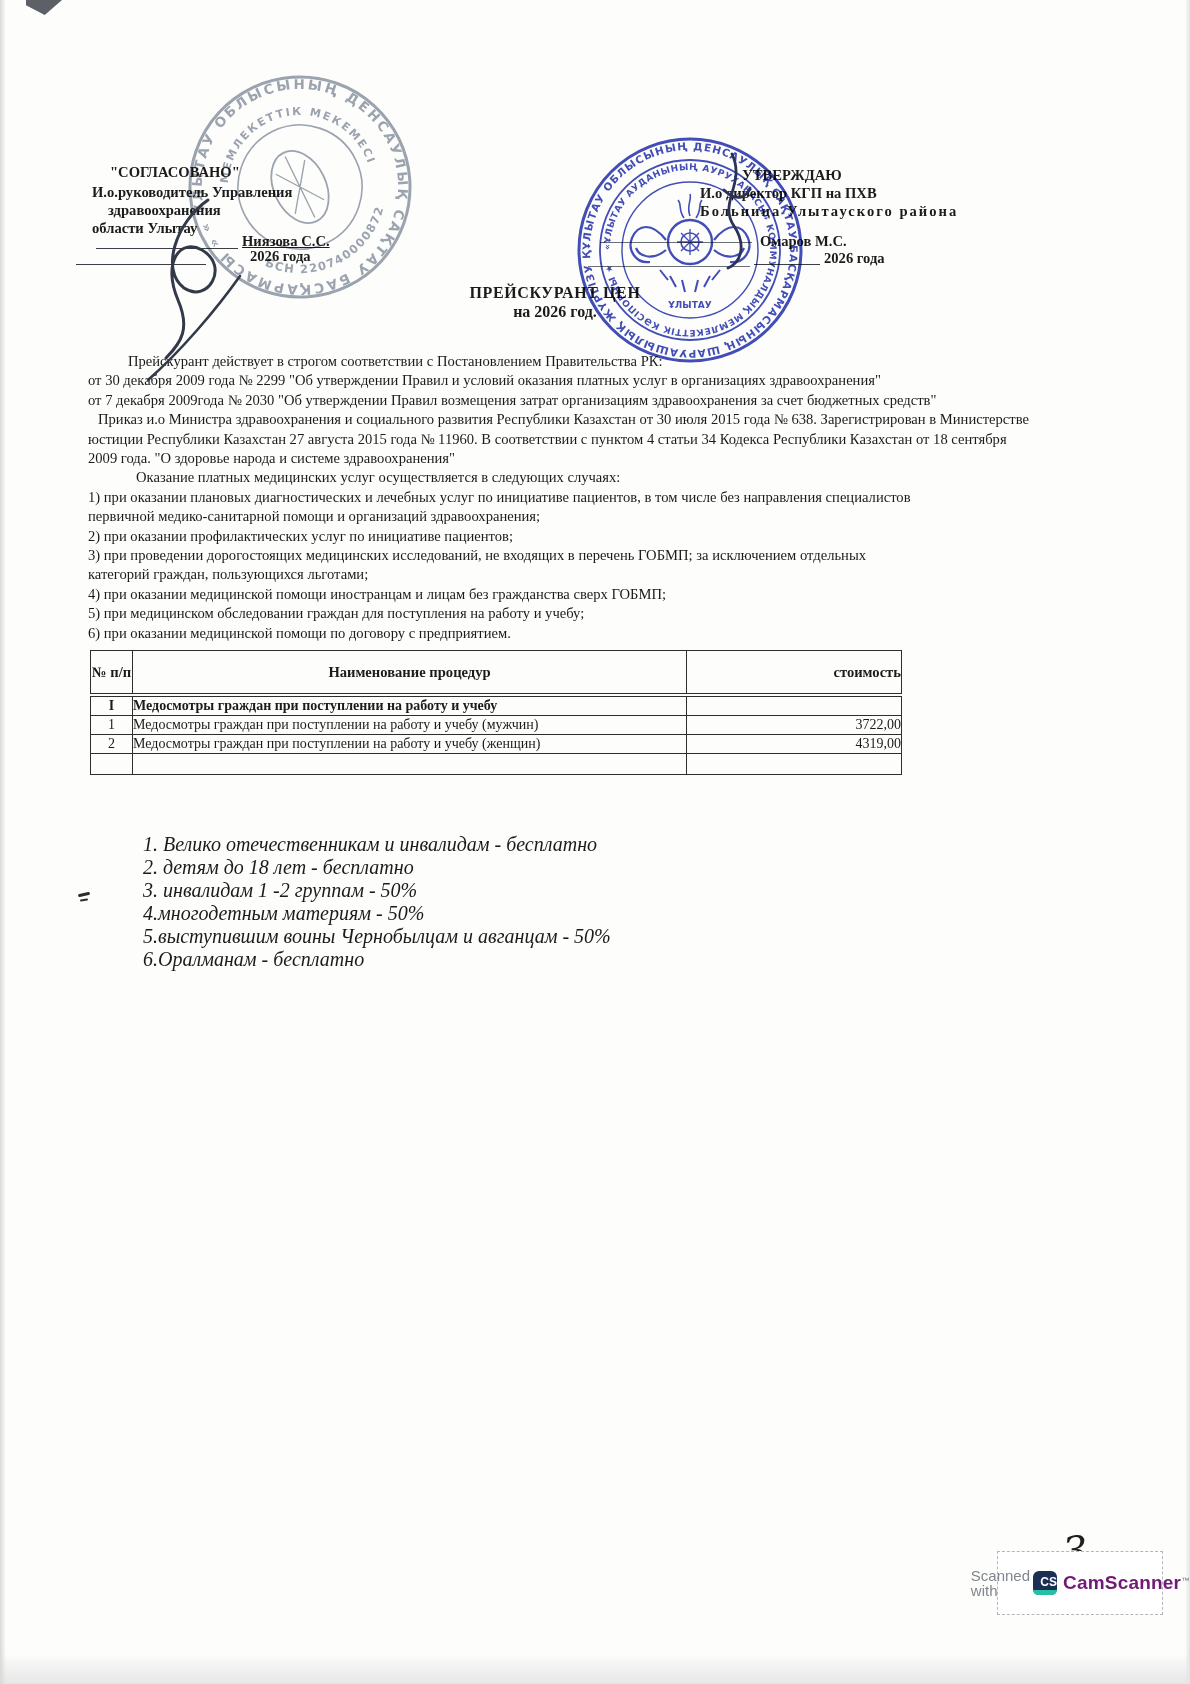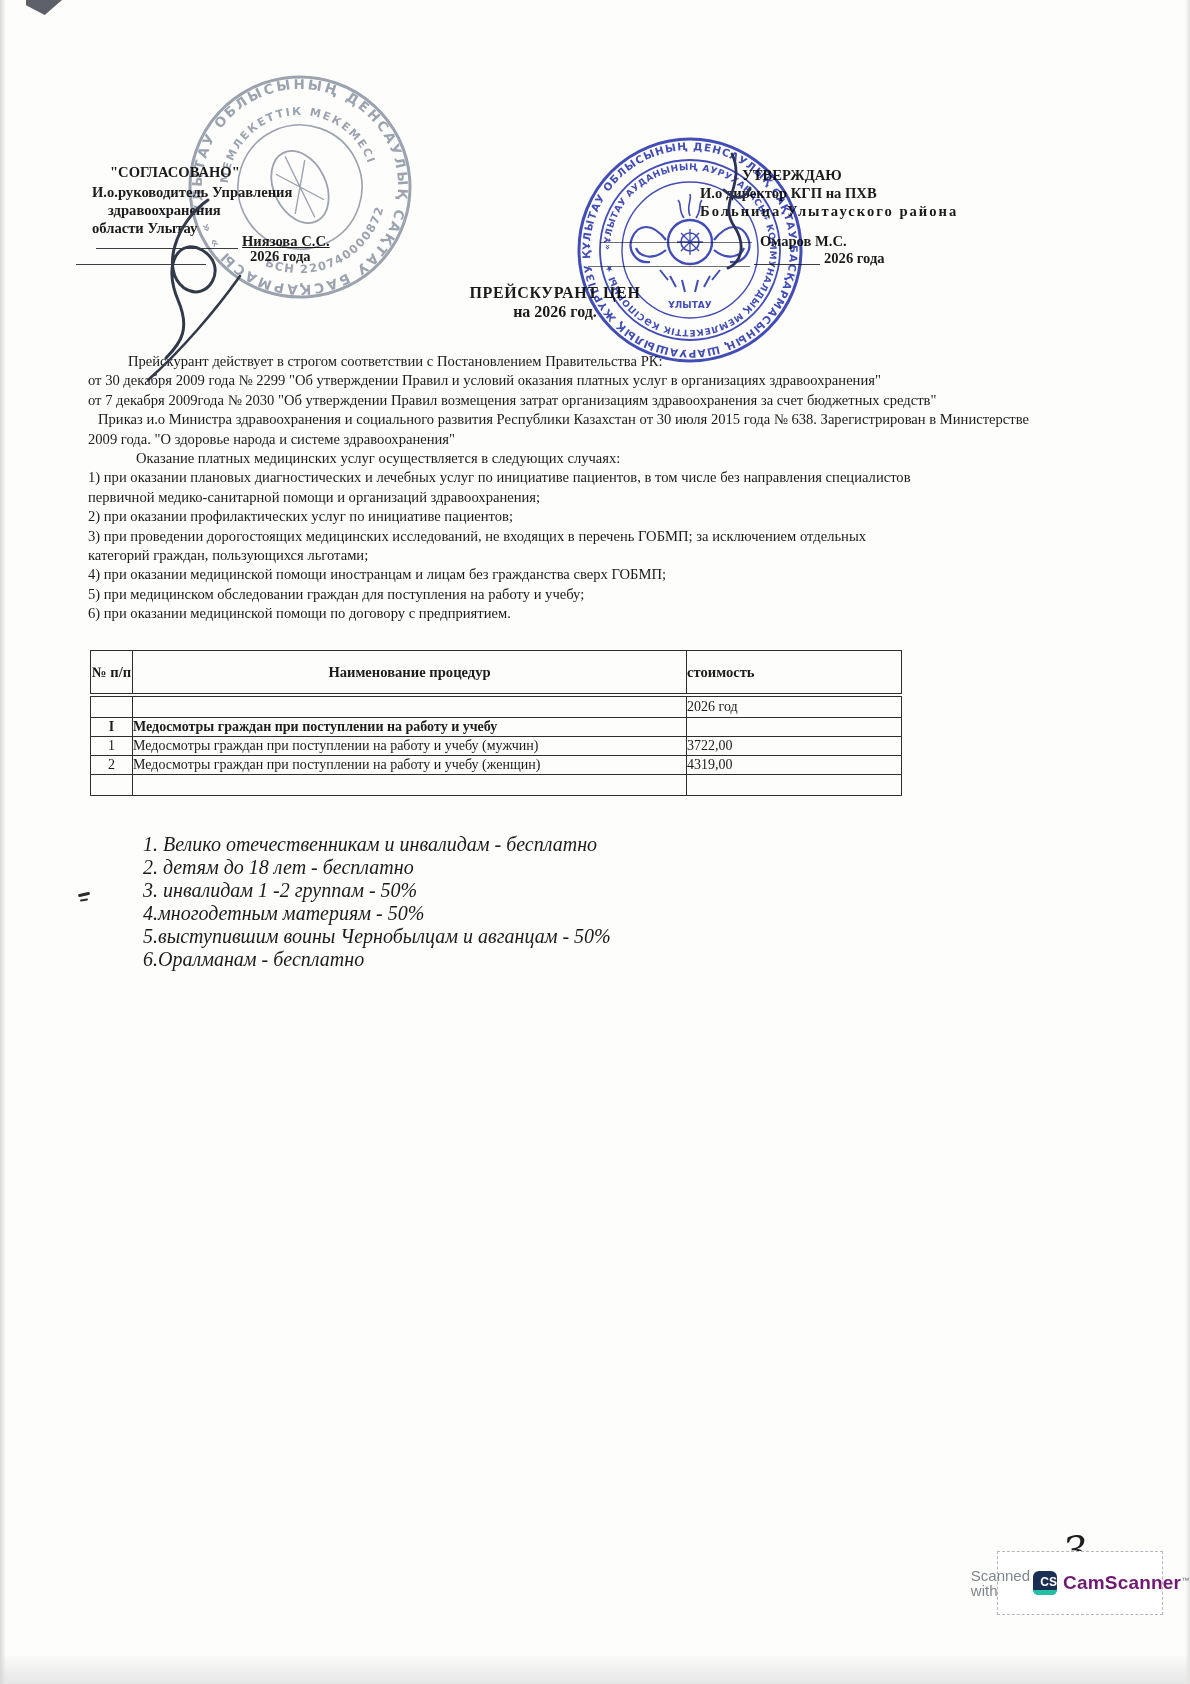--- a/index.html
+++ b/index.html
@@ -24,21 +24,21 @@
   .ind40{text-indent:40px;}
   .ind48{text-indent:48px;}
   .ind10{text-indent:10px;}
   
   table.price{border-collapse:collapse;width:812px;table-layout:fixed;}
   table.price td,table.price th{border:1.6px solid #2e2e2e;font-size:14px;
         padding:0 0;overflow:hidden;white-space:nowrap;}
   table.price th{font-size:14.6px;}
   .col-num{width:41px;text-align:center;}
   .col-name{width:553px;}
-  .col-price{width:214px;text-align:left;}
+  .col-price{width:214px;text-align:right;}
   tr.hdr-row th{height:42px;border-bottom:4px double #2e2e2e;}
   tr.year-row td{height:20px;}
   tr.sec-row td{height:18px;font-weight:bold;}
   tr.data-row td{height:18px;}
   tr.empty-row td{height:20px;}
   
   .benefits{left:143px;top:833px;width:640px;font-style:italic;font-size:20px;line-height:23px;}
   .benefits .ln{white-space:nowrap;}
   
   .stamp{mix-blend-mode:multiply;pointer-events:none;}
@@ -100,44 +100,40 @@
   <div class="abs title-wrap">
     <div class="title-line" style="letter-spacing:.6px;">ПРЕЙСКУРАНТ ЦЕН</div>
     <div class="title-line">на 2026 год.</div>
   </div>
 
   <div class="abs paras">
     <div class="ln ind40">Прейскурант действует в строгом соответствии с Постановлением Правительства РК:</div>
     <div class="ln">от 30 декабря 2009 года № 2299 "Об утверждении Правил и условий оказания платных услуг в организациях здравоохранения"</div>
     <div class="ln">от 7 декабря 2009года № 2030 "Об утверждении Правил возмещения затрат организациям здравоохранения за счет бюджетных средств"</div>
     <div class="ln ind10">Приказ и.о Министра здравоохранения и социального развития  Республики Казахстан от 30 июля 2015 года № 638. Зарегистрирован в Министерстве</div>
+    <div class="ln">юстиции Республики Казахстан 27 августа 2015 года № 11960. В соответствии с пунктом 4 статьи 34 Кодекса Республики Казахстан от 18 сентября</div>
     <div class="ln">2009 года. "О здоровье народа и системе здравоохранения"</div>
     <div class="ln ind48">Оказание платных медицинских услуг осуществляется в следующих случаях:</div>
     <div class="ln">1) при оказании плановых диагностических и лечебных услуг по инициативе пациентов, в том числе без направления специалистов</div>
     <div class="ln">первичной медико-санитарной помощи и организаций здравоохранения;</div>
     <div class="ln">2) при оказании профилактических услуг по инициативе пациентов;</div>
     <div class="ln">3) при проведении дорогостоящих медицинских исследований, не входящих в перечень ГОБМП; за исключением отдельных</div>
     <div class="ln">категорий граждан, пользующихся льготами;</div>
     <div class="ln">4) при оказании медицинской помощи иностранцам и лицам без гражданства сверх ГОБМП;</div>
     <div class="ln">5) при медицинском обследовании граждан для поступления на работу и учебу;</div>
     <div class="ln">6) при оказании медицинской помощи по договору с предприятием.</div>
   </div>
 
   <div class="abs" style="left:90px;top:650px;">
     <table class="price">
       <tbody>
           <tr class="hdr-row">
         <th class="col-num">№ п/п</th>
         <th class="col-name">Наименование процедур</th>
         <th class="col-price">стоимость</th>
-      </tr>
-      <tr class="year-row">
-        <td class="col-num"></td>
-        <td class="col-name"></td>
-        <td class="col-price">2026 год</td>
       </tr>
       <tr class="sec-row">
         <td class="col-num">I</td>
         <td class="col-name">Медосмотры граждан при   поступлении на работу и учебу</td>
         <td class="col-price"></td>
       </tr>
       <tr class="data-row">
         <td class="col-num">1</td>
         <td class="col-name">Медосмотры граждан при   поступлении на работу и учебу (мужчин)</td>
         <td class="col-price">3722,00</td>

